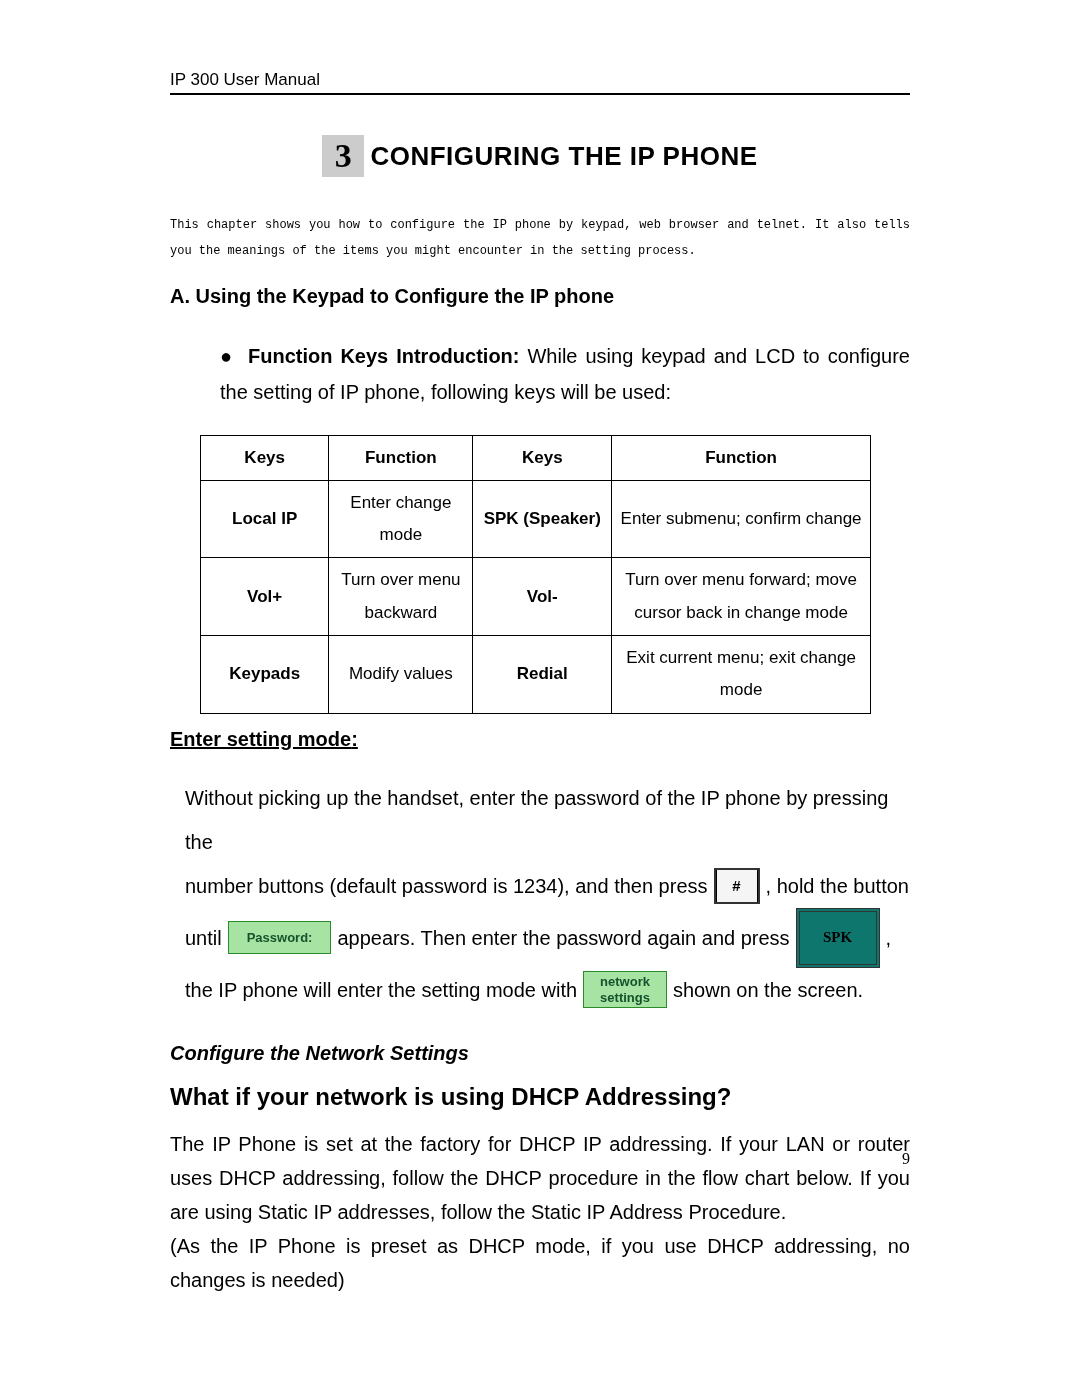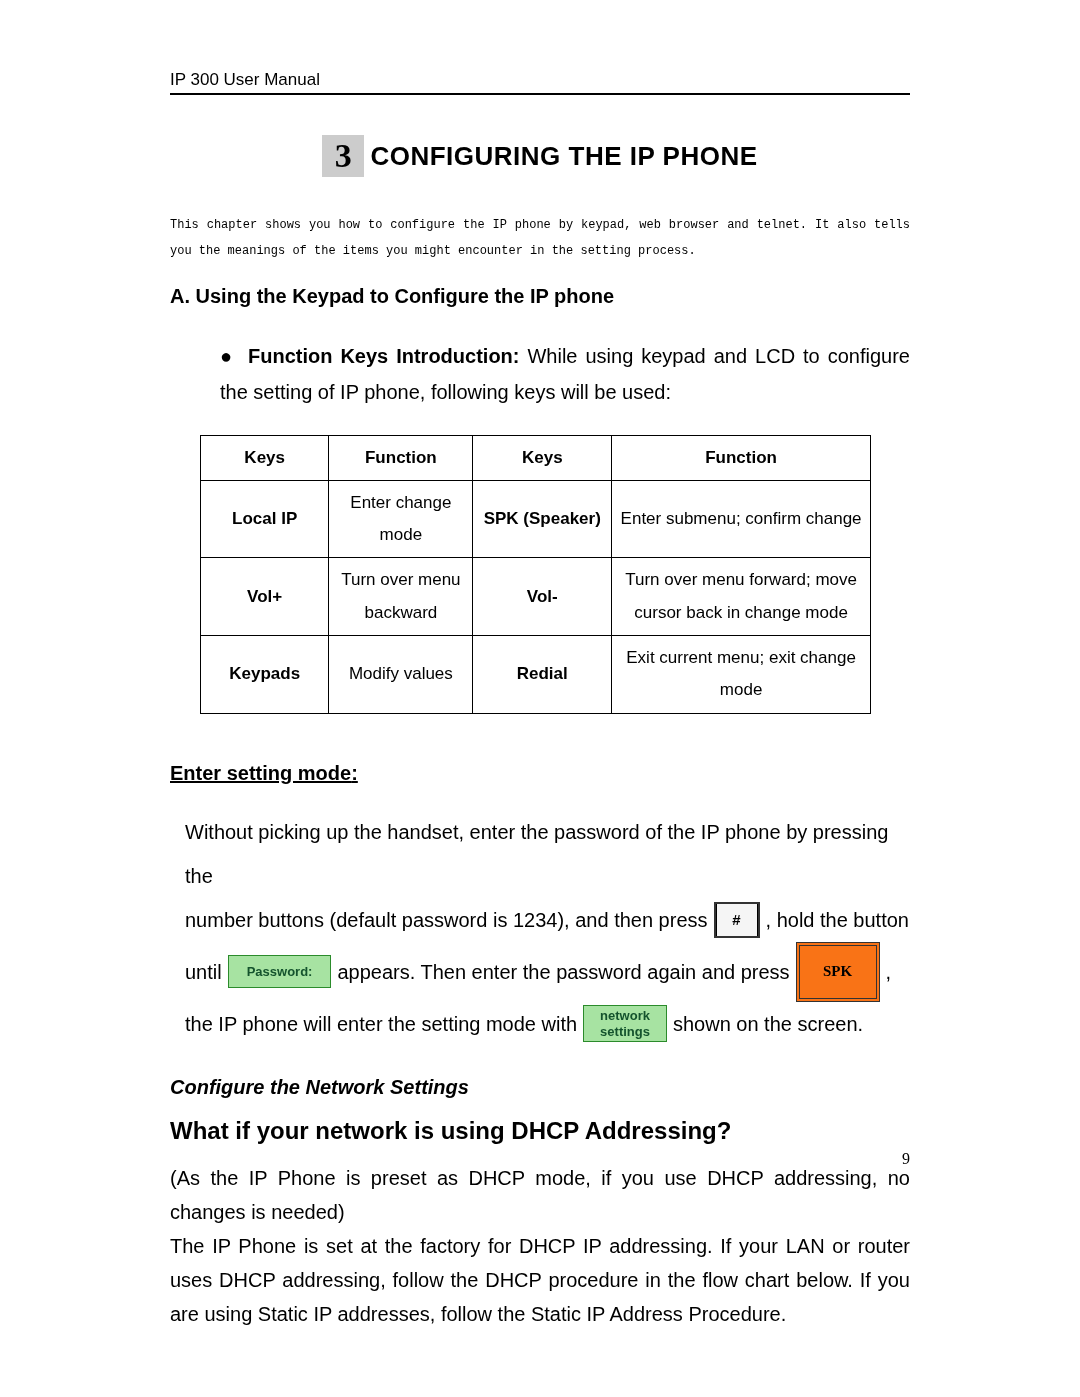--- a/index.html
+++ b/index.html
@@ -87,21 +87,21 @@
     height: 60px;
     line-height: 1.9;
   }
   table.keys td.key-name {
     font-weight: bold;
   }
   .setting-mode-h {
     font-size: 20px;
     font-weight: bold;
     text-decoration: underline;
-    margin-top: 48px;
+    margin-top: 14px;
     margin-bottom: 25px;
   }
   .flow {
     font-size: 20px;
     line-height: 2.2;
     margin-left: 15px;
   }
   .flow-line {
     display: flex;
     flex-wrap: wrap;
@@ -131,21 +131,21 @@
     width: 8px;
     height: 8px;
     background: #fff;
     border-left: 2px solid #333;
     border-bottom: 2px solid #333;
     transform: skew(-30deg,0);
     display:none;
   }
   .spk-cap {
     border: 4px double #333;
-    background: #f97316;
+    background: #0f766e;
     min-width: 60px;
     height: 30px;
     display: inline-flex;
     align-items: center;
     justify-content: center;
     font-weight: bold;
     font-size: 15px;
     font-family: "Times New Roman", serif;
     padding: 11px 8px;
   }
@@ -268,18 +268,18 @@
         <span>settings</span>
       </span>
       <span>shown on the screen.</span>
     </div>
   </div>
 
   <div class="config-h">Configure the Network Settings</div>
 
   <div class="dhcp-h">What if your network is using DHCP Addressing?</div>
 
+  <div class="body-p">The IP Phone is set at the factory for DHCP IP addressing. If your LAN or router uses DHCP addressing, follow the DHCP procedure in the flow chart below. If you are using Static IP addresses, follow the Static IP Address Procedure.</div>
   <div class="body-p">(As the IP Phone is preset as DHCP mode, if you use DHCP addressing, no changes is needed)</div>
-  <div class="body-p">The IP Phone is set at the factory for DHCP IP addressing. If your LAN or router uses DHCP addressing, follow the DHCP procedure in the flow chart below. If you are using Static IP addresses, follow the Static IP Address Procedure.</div>
 
 </div>
 
 <div class="page-num">9</div>
 
 </body></html>

